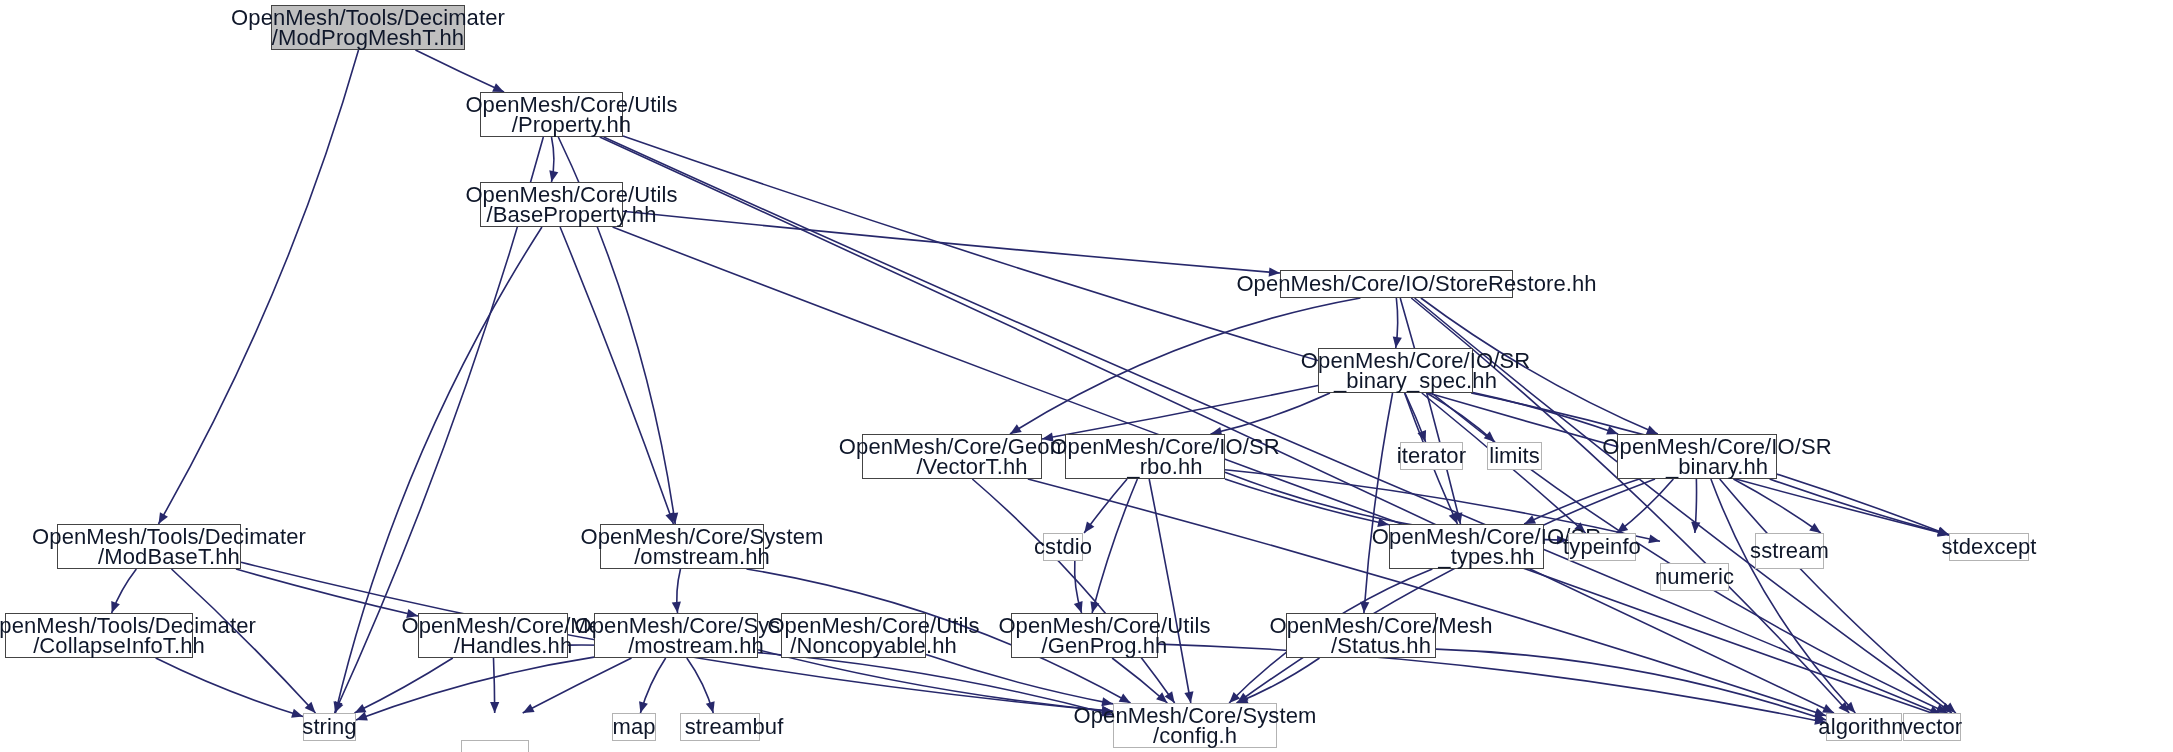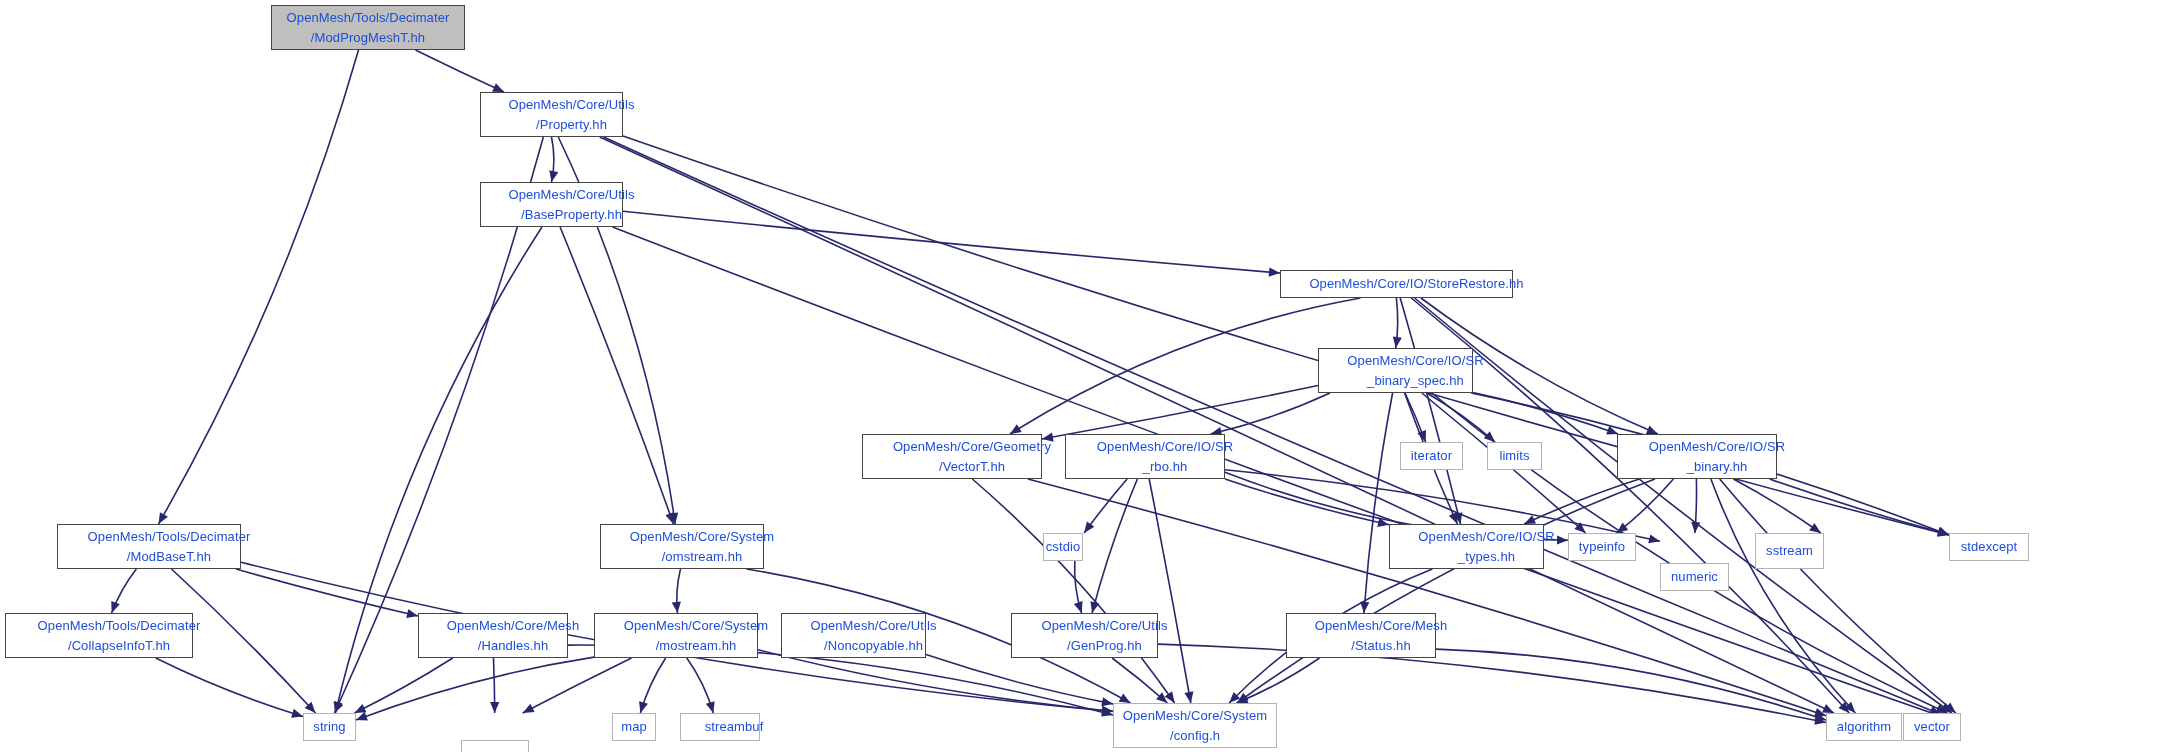--- a/index.html
+++ b/index.html
@@ -37,22 +37,22 @@
     stroke: none;
   }
   .node-box {
     position: absolute;
     box-sizing: border-box;
     display: flex;
     align-items: center;
     justify-content: center;
     text-align: center;
     background: #ffffff;
-    color: #1d4ed8;
-    font-size: 13px;
+    color: #0f172a;
+    font-size: 22px;
     line-height: 20px;
     letter-spacing: 0.1px;
     white-space: pre;
   }
   .node-box.kind-internal {
     border: 1.6px solid #444444;
     padding-left: 40px;
   }
   .node-box.kind-system {
     border: 1.3px solid #b3b3b3;

